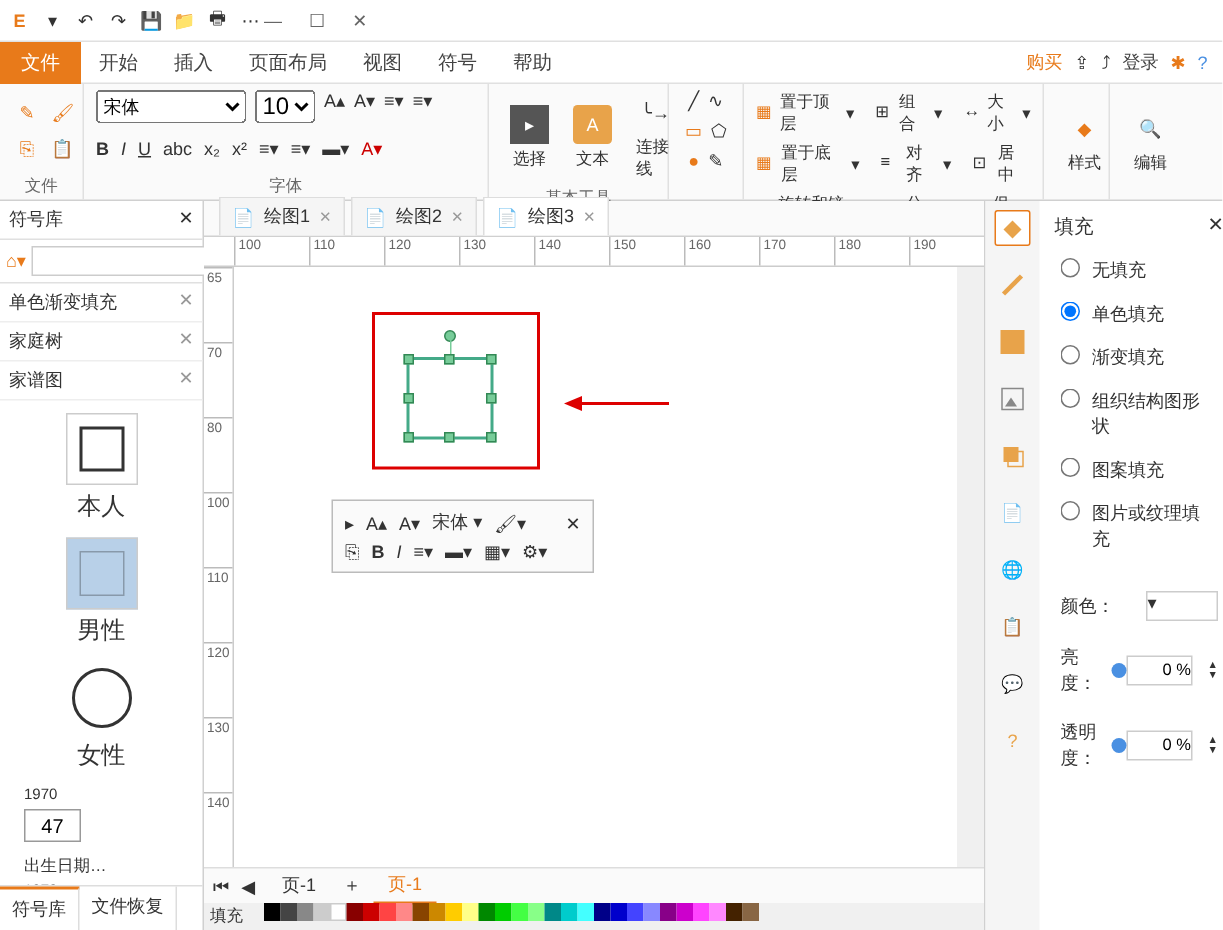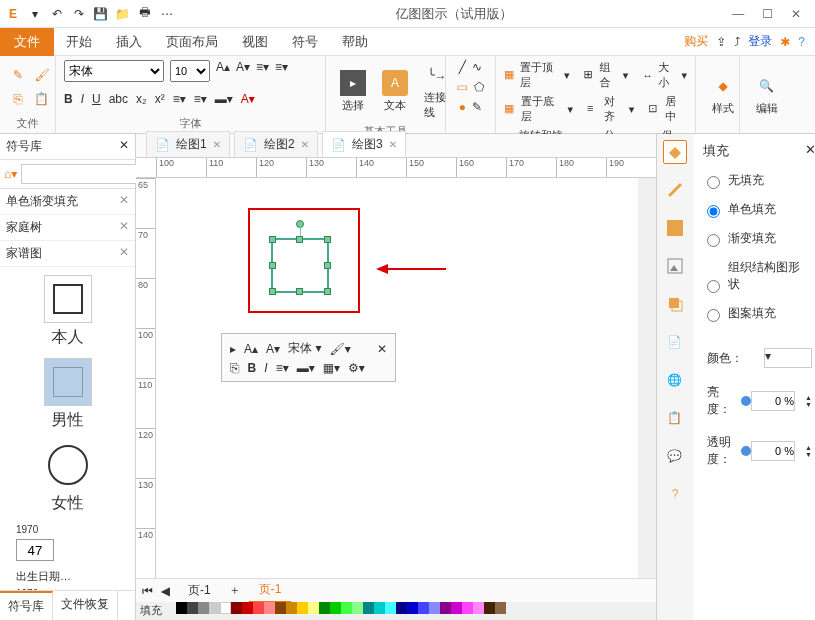--- a/index.html
+++ b/index.html
@@ -24,21 +24,21 @@
 .ribbon { height: 78px; display: flex; border-bottom: 1px solid #d0d0d0; background: #fafafa; }
 .rgroup { border-right: 1px solid #e0e0e0; padding: 4px 8px 2px; display: flex; flex-direction: column; }
 .rgroup .body { flex: 1; display: flex; gap: 4px; align-items: center; }
 .rgroup .lbl { text-align: center; font-size: 11px; color: #666; padding-top: 2px; }
 .btncol { display: flex; flex-direction: column; gap: 4px; align-items: center; }
 .btncol .bic { width: 20px; height: 20px; display: flex; align-items: center; justify-content: center; }
 .bigbtn { display: flex; flex-direction: column; align-items: center; gap: 2px; padding: 2px 6px; }
 .bigbtn .bic { width: 26px; height: 26px; display: flex; align-items: center; justify-content: center; }
 .bigbtn .tx { font-size: 11px; }
 select.font { width: 100px; height: 22px; font-size: 12px; }
-select.fsize { width: 40px; height: 22px; font-size: 11px; }
+select.fsize { width: 40px; height: 22px; font-size: 16px; }
 .fontrow { display: flex; gap: 6px; align-items: flex-start; }
 .fontrow2 { display: flex; gap: 8px; align-items: center; margin-top: 6px; font-size: 12px; }
 .fontrow2 span { cursor: default; }
 .arrgrid { display: flex; flex-direction: column; gap: 4px; font-size: 11px; }
 .arrgrid .row { display: flex; gap: 14px; }
 .arrgrid .it { display: flex; gap: 3px; align-items: center; }
 .arrgrid .ic { width: 14px; height: 14px; }
 
 
 .main { display: flex; height: 486px; }
@@ -85,21 +85,21 @@
 .palette .sw { width: 11px; height: 12px; }
 .palette .lbl { position: absolute; left: 4px; top: 1px; font-size: 11px; }
 
 
 .fill { width: 300px; border-left: 1px solid #d0d0d0; display: flex; }
 .fill .icons { width: 36px; background: #f5f5f5; display: flex; flex-direction: column; align-items: center; padding-top: 6px; gap: 14px; }
 .fill .icons .ic { width: 24px; height: 24px; display: flex; align-items: center; justify-content: center; border-radius: 2px; }
 .fill .icons .ic.active { background: #fff; border: 1px solid #e87a1a; }
 .fill .body { flex: 1; padding: 8px 10px; }
 .fill .hdr { font-size: 13px; padding-bottom: 6px; display: flex; justify-content: space-between; }
-.fill .opt { display: flex; align-items: flex-end; gap: 8px; padding: 6px 4px; font-size: 12px; }
+.fill .opt { display: flex; align-items: flex-start; gap: 8px; padding: 6px 4px; font-size: 12px; }
 .fill .opt input[type=radio] { width: 13px; height: 13px; }
 .fill .prop { display: flex; align-items: center; gap: 10px; padding: 8px 4px; font-size: 12px; }
 .fill .prop .slider { flex: 1; height: 4px; background: #ddd; position: relative; border-radius: 2px; }
 .fill .prop .slider .th { position: absolute; width: 10px; height: 10px; background: #4a90e2; border-radius: 50%; top: -3px; }
 .fill .prop input.pct { width: 44px; height: 20px; font-size: 11px; text-align: right; border: 1px solid #ccc; }
 .fill .prop .colorbox { width: 48px; height: 20px; border: 1px solid #ccc; }
 
 svg { display: block; }
 </style>
 </head>
@@ -109,42 +109,41 @@
   <div class="qat">
     <span class="ico" style="color:#e87a1a;font-weight:bold">E</span>
     <span class="ico">▾</span>
     <span class="ico">↶</span>
     <span class="ico">↷</span>
     <span class="ico">💾</span>
     <span class="ico">📁</span>
     <span class="ico">🖶</span>
     <span class="ico">⋯</span>
   </div>
-  <div class="title">亿图图示（试用版）</div>
   <div class="win">
     <span>—</span>
     <span>☐</span>
     <span>✕</span>
   </div>
 </div>
 
 <div class="menubar">
   <div class="file-btn">文件</div>
   <div class="m">开始</div>
   <div class="m">插入</div>
   <div class="m">页面布局</div>
   <div class="m">视图</div>
   <div class="m">符号</div>
   <div class="m">帮助</div>
   <div class="spacer"></div>
   <div class="right">
     <span class="buy">购买</span>
     <span>⇪</span>
     <span>⤴</span>
-    <span style="color:#1d4ed8">登录</span>
+    <span style="color:#404040">登录</span>
     <span style="color:#e87a1a">✱</span>
     <span style="color:#4a90e2">?</span>
   </div>
 </div>
 
 <div class="ribbon">
   <div class="rgroup" style="width:56px">
     <div class="body">
       <div class="btncol">
         <span class="bic" style="color:#e87a1a">✎</span>
@@ -495,20 +494,24 @@
           <span>渐变填充</span>
         </div>
       <div class="opt">
           <input type="radio" name="f" style="">
           <span>组织结构图形状</span>
         </div>
       <div class="opt">
           <input type="radio" name="f" style="">
           <span>图案填充</span>
         </div>
+      <div class="opt">
+          <input type="radio" name="f" style="">
+          <span>图片或纹理填充</span>
+        </div>
       <div style="height:12px"></div>
       <div class="prop">
         <span>颜色：</span>
         <div style="flex:1"></div>
         <div class="colorbox">▾</div>
       </div>
       <div class="prop">
         <span>亮度：</span>
         <div class="slider">
             <div class="th" style="left:55%"></div>

